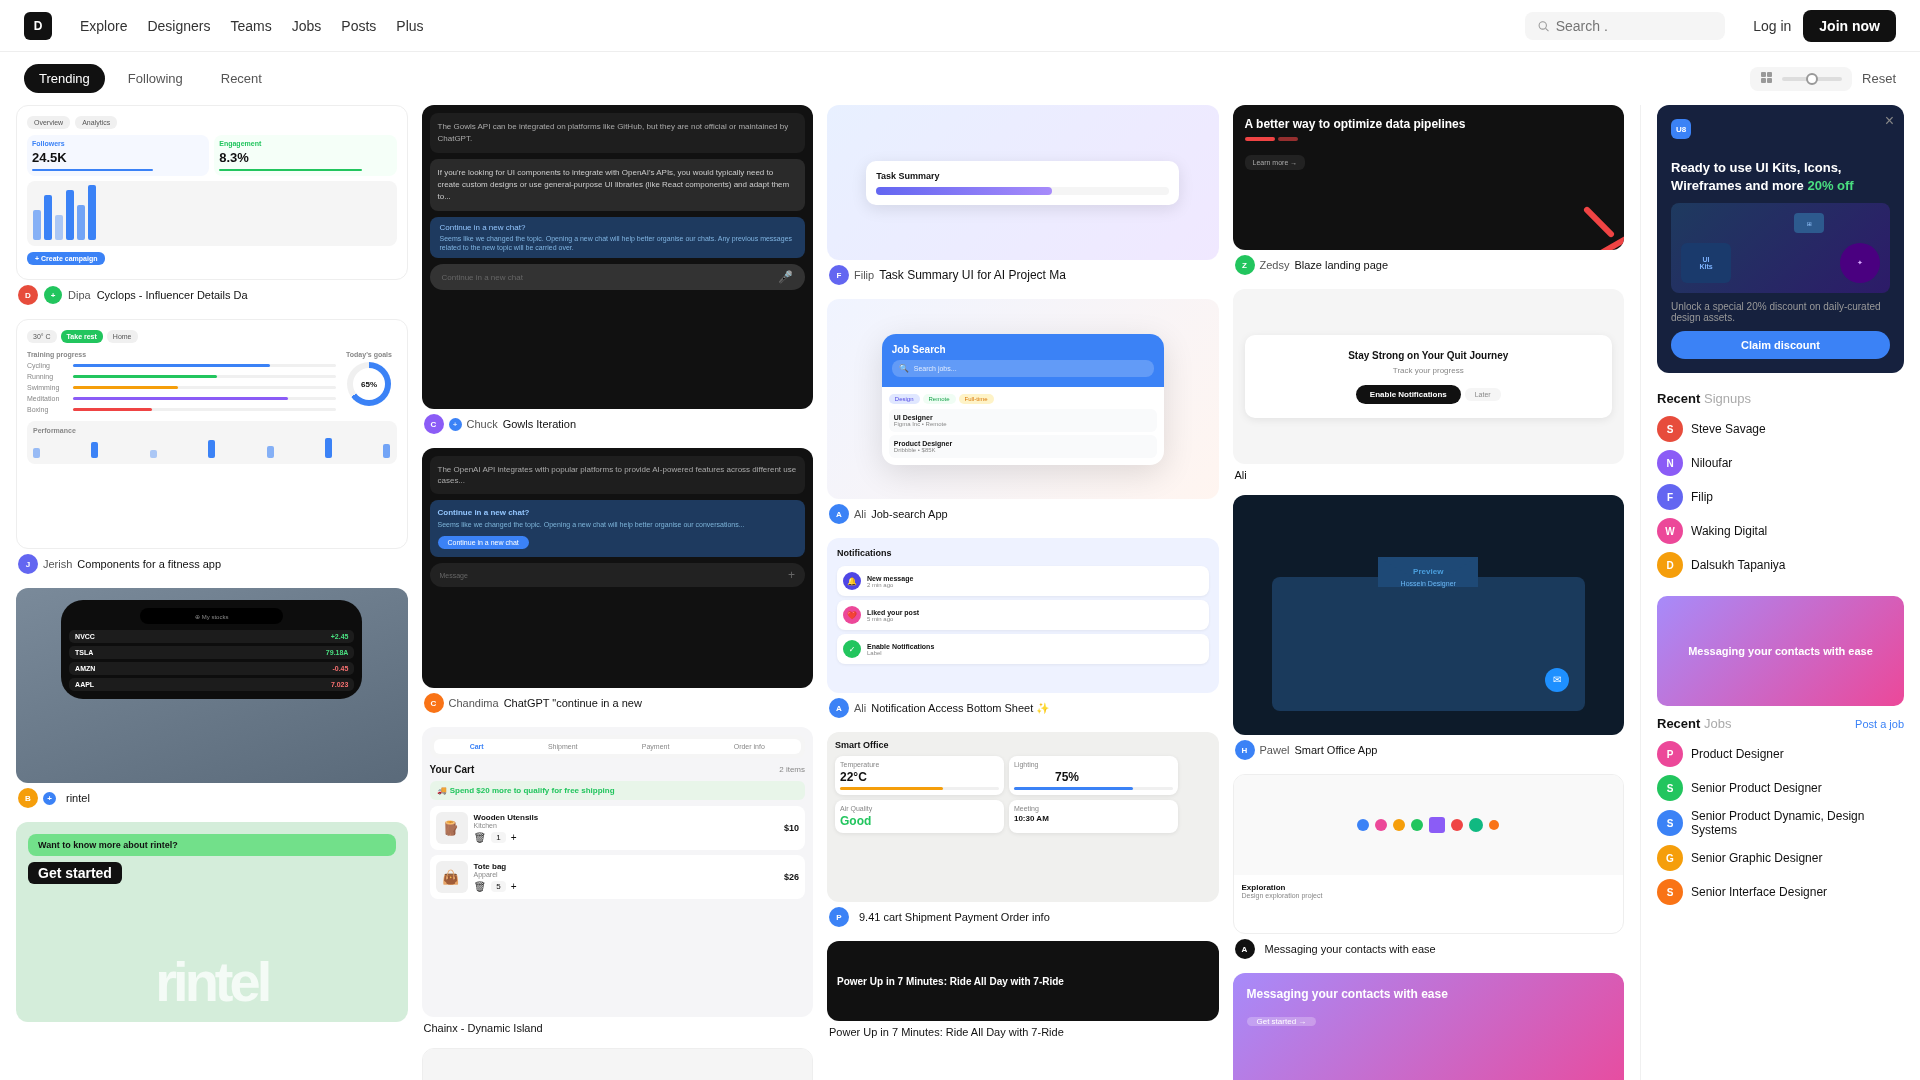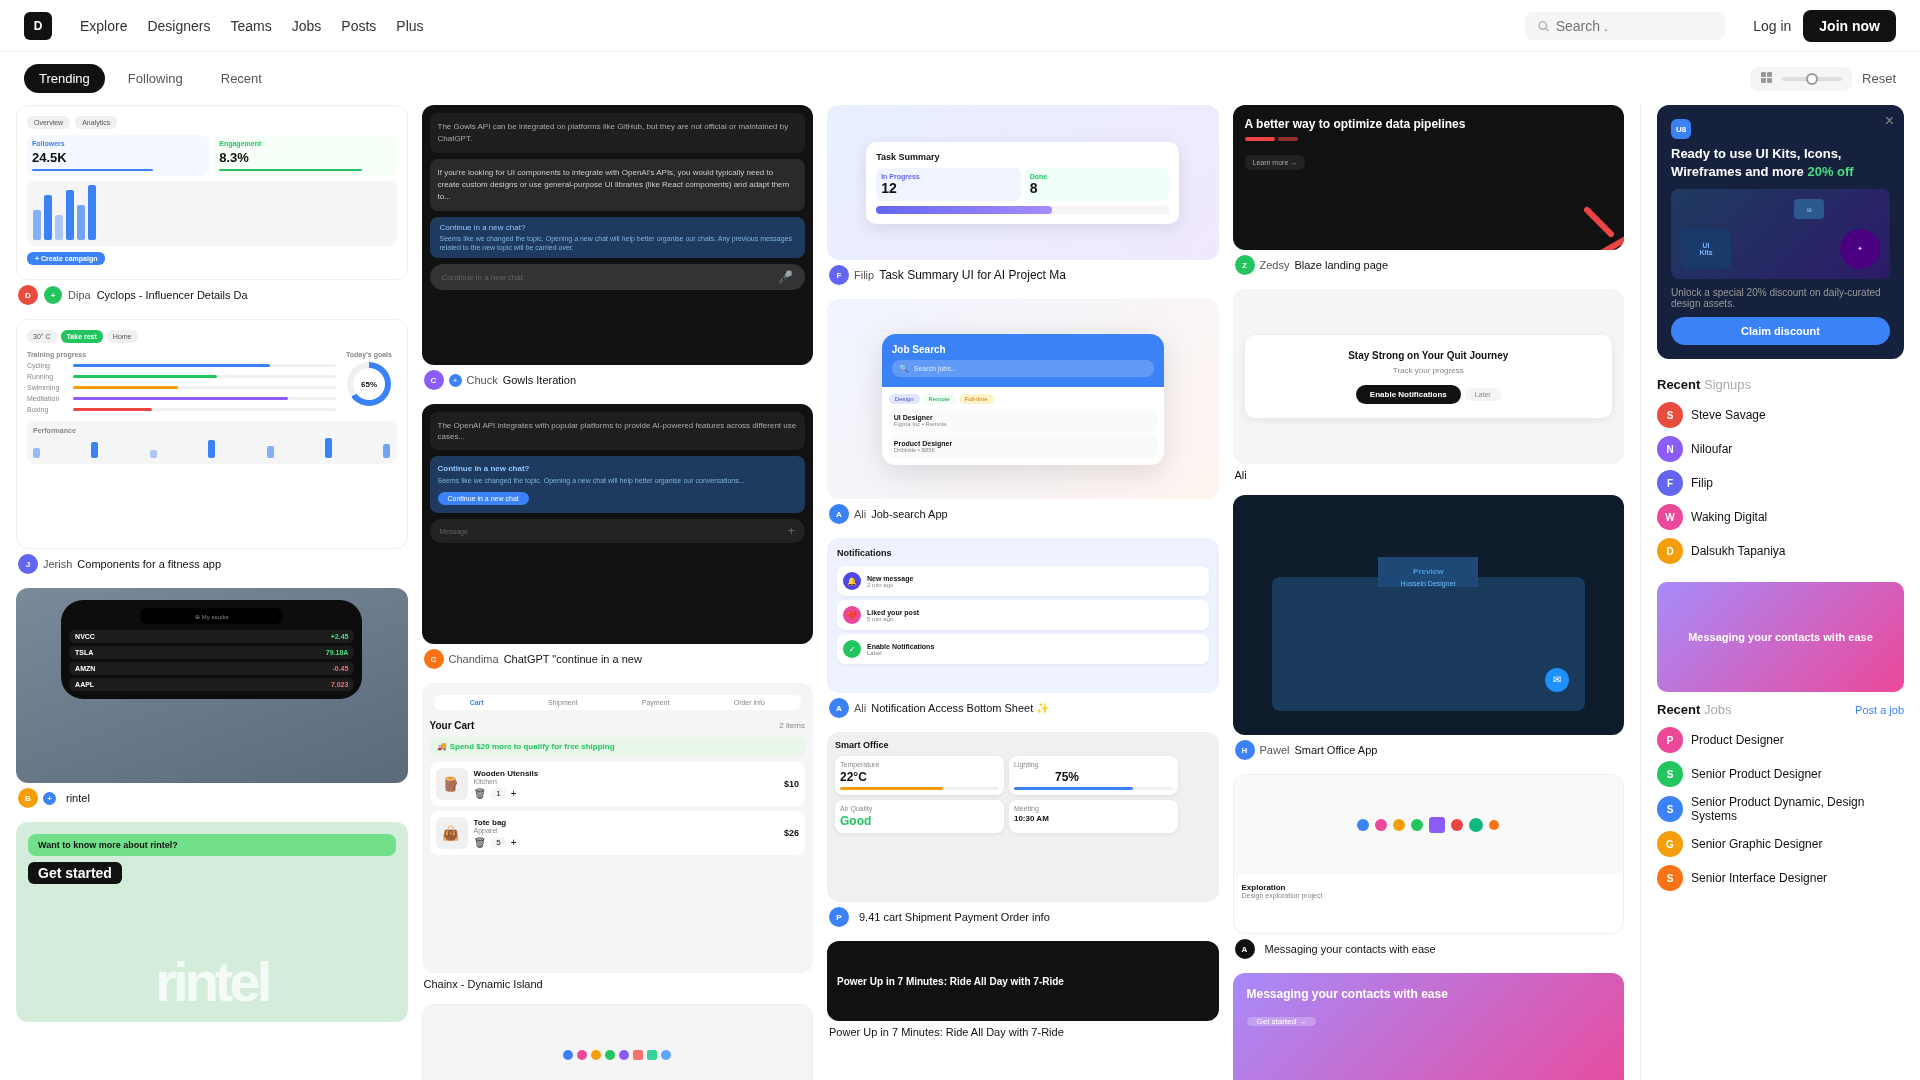--- a/index.html
+++ b/index.html
@@ -236,21 +236,21 @@
             </div>
             <div style="background:#111;border-radius:6px;padding:3px 10px;display:inline-block;">
               <div style="font-size:14px;color:#fff;font-weight:700;">Get started</div>
             </div>
           </div>
           <div style="font-size:56px;font-weight:900;color:rgba(255,255,255,0.75);letter-spacing:-4px;line-height:1;text-align:center;">rintel</div>
         </div>
       </div>
 
       <div style="break-inside:avoid;margin-bottom:14px;">
-        <div style="border-radius:12px;overflow:hidden;background:#111;height:260px;padding:8px;cursor:pointer;">
+        <div style="border-radius:12px;overflow:hidden;background:#111;height:304px;padding:8px;cursor:pointer;">
           <div style="background:#1e1e1e;border-radius:8px;padding:8px;margin-bottom:6px;">
             <div style="font-size:8px;color:#aaa;line-height:1.5;">The Gowls API can be integrated on platforms like GitHub, but they are not official or maintained by ChatGPT.</div>
           </div>
           <div style="background:#2a2a2a;border-radius:8px;padding:8px;margin-bottom:6px;">
             <div style="font-size:8px;color:#ccc;line-height:1.5;">If you're looking for UI components to integrate with OpenAI's APIs, you would typically need to create custom designs or use general-purpose UI libraries (like React components) and adapt them to...</div>
           </div>
           <div style="background:#1e3a5f;border-radius:8px;padding:6px 10px;margin-bottom:6px;">
             <div style="font-size:8px;color:#93c5fd;">Continue in a new chat?</div>
             <div style="font-size:7px;color:#7fb3e0;margin-top:2px;line-height:1.3;">Seems like we changed the topic. Opening a new chat will help better organise our chats. Any previous messages related to the new topic will be carried over.</div>
           </div>
@@ -352,30 +352,20 @@
           </div>
 
         </div>
 
       </div>
 
       <div style="break-inside:avoid;margin-bottom:14px;">
         <div style="border-radius:12px;overflow:hidden;background:linear-gradient(135deg,#e8f0ff,#f0e8ff);height:155px;cursor:pointer;position:relative;display:flex;align-items:center;justify-content:center;">
           <div style="background:#fff;border-radius:10px;padding:10px;width:80%;box-shadow:0 4px 16px rgba(0,0,0,0.1);">
             <div style="font-size:9px;font-weight:700;color:#111;margin-bottom:6px;">Task Summary</div>
-            <div style="display:flex;gap:4px;margin-bottom:5px;">
-              <div style="flex:1;background:#f0f4ff;border-radius:6px;padding:5px;">
-                <div style="font-size:7px;color:#6366f1;font-weight:600;">In Progress</div>
-                <div style="font-size:14px;font-weight:700;color:#111;">12</div>
-              </div>
-              <div style="flex:1;background:#f0fff8;border-radius:6px;padding:5px;">
-                <div style="font-size:7px;color:#22c55e;font-weight:600;">Done</div>
-                <div style="font-size:14px;font-weight:700;color:#111;">8</div>
-              </div>
-            </div>
             <div style="background:#f5f5f5;border-radius:6px;height:8px;">
               <div style="width:60%;height:100%;background:linear-gradient(to right,#6366f1,#a78bfa);border-radius:6px;"></div>
             </div>
           </div>
         </div>
         <div style="display:flex;align-items:center;gap:5px;margin-top:5px;padding:0 2px;">
           <div style="width:20px;height:20px;border-radius:50%;background:#6366f1;display:flex;align-items:center;justify-content:center;color:#fff;font-size:8px;font-weight:700;">F</div>
           <span style="font-size:11px;color:#555;">Filip</span>
           <span style="font-size:12px;color:#111;font-weight:500;">Task Summary UI for AI Project Ma</span>
         </div>
@@ -592,21 +582,21 @@
 
       </div>
 
     </div>
   </div>
 
   <div style="width:280px;flex-shrink:0;padding:0 16px 16px;border-left:1px solid #f0f0f0;">
 
     <div style="background:#16213e;border-radius:12px;padding:14px;color:#fff;position:relative;margin-bottom:18px;">
       <button style="position:absolute;top:8px;right:10px;background:none;border:none;color:#888;font-size:16px;cursor:pointer;line-height:1;">×</button>
-      <div style="display:flex;align-items:center;gap:6px;margin-bottom:6px;text-align:center;">
+      <div style="display:flex;align-items:center;gap:6px;margin-bottom:20px;text-align:center;">
         <div style="background:#3b82f6;border-radius:6px;width:20px;height:20px;display:flex;align-items:center;justify-content:center;font-size:8px;color:#fff;font-weight:700;">U8</div>
       </div>
       <div style="font-size:13px;font-weight:700;line-height:1.4;margin-bottom:5px;">
         Ready to use UI Kits, Icons, Wireframes and more <span style="color:#4ade80;">20% off</span>
       </div>
       
       <div style="background:linear-gradient(135deg,#1e3a5f,#2d1b69);border-radius:8px;height:90px;margin:8px 0;display:flex;align-items:center;justify-content:center;overflow:hidden;position:relative;">
         <div style="position:absolute;left:10px;bottom:10px;background:#1a3a6c;border-radius:6px;width:50px;height:40px;display:flex;align-items:center;justify-content:center;">
             <div style="font-size:7px;color:#7eb3ff;text-align:center;font-weight:600;">UI<br>Kits</div>
           </div>

